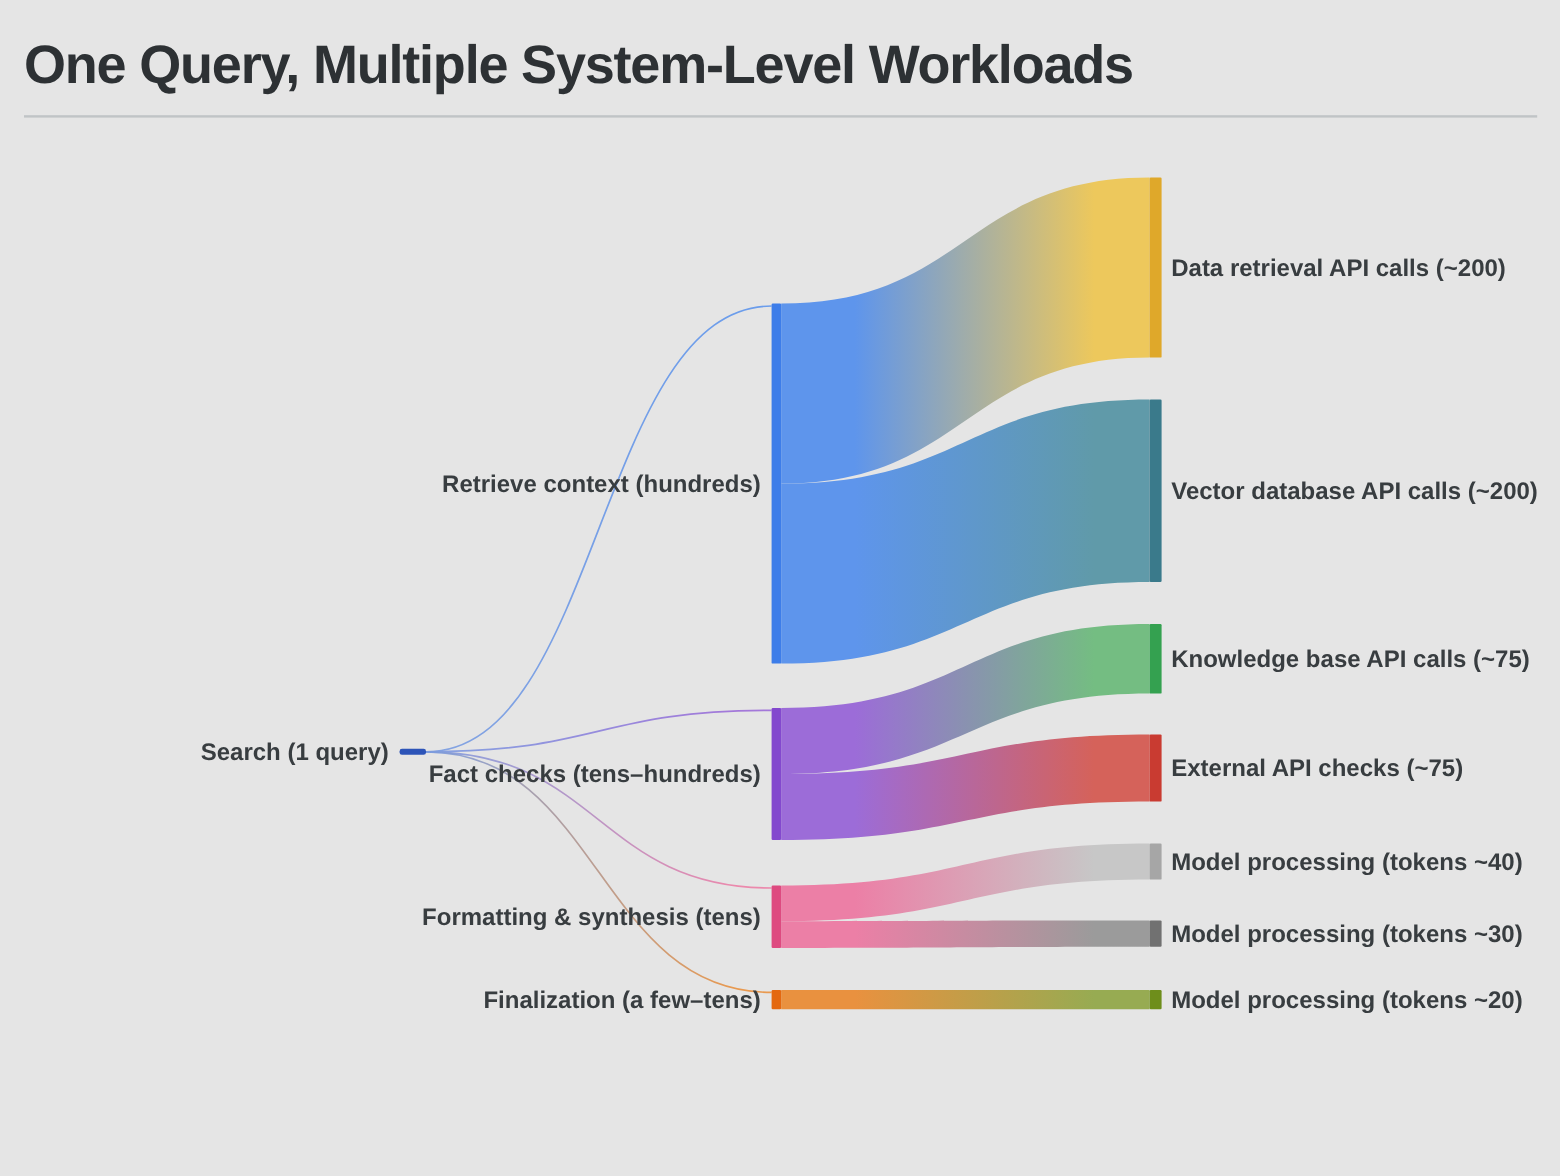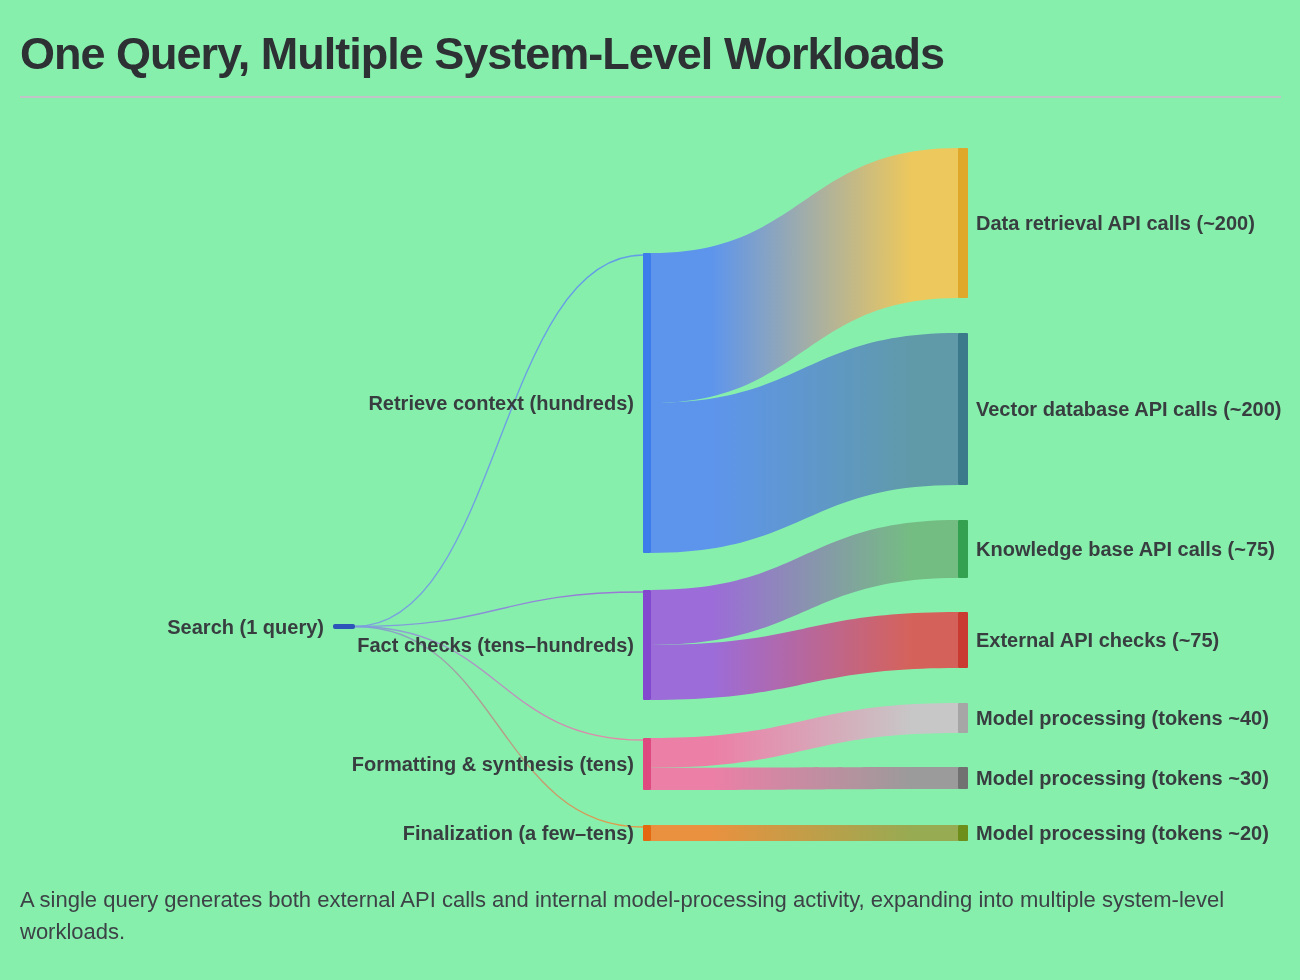--- a/index.html
+++ b/index.html
@@ -5,21 +5,21 @@
   html, body {
     margin: 0;
     padding: 0;
     background: #fdfdfd;
     font-family: "Liberation Sans", "DejaVu Sans", sans-serif;
   }
   .page {
     position: relative;
     width: 1300px;
     height: 980px;
-    background: #86efac;
+    background: #e5e5e5;
     overflow: hidden;
   }
   .title {
     position: absolute;
     left: 20px;
     top: 28px;
     margin: 0;
     font-size: 45px;
     font-weight: 800;
     letter-spacing: -1px;
@@ -147,14 +147,13 @@
         <text x="634" y="840" text-anchor="end" fill="#383d40">Finalization (a few–tens)</text>
         <text x="976" y="230" text-anchor="start" fill="#383d40">Data retrieval API calls (~200)</text>
         <text x="976" y="416" text-anchor="start" fill="#383d40">Vector database API calls (~200)</text>
         <text x="976" y="556" text-anchor="start" fill="#383d40">Knowledge base API calls (~75)</text>
         <text x="976" y="647" text-anchor="start" fill="#383d40">External API checks (~75)</text>
         <text x="976" y="725" text-anchor="start" fill="#383d40">Model processing (tokens ~40)</text>
         <text x="976" y="785" text-anchor="start" fill="#383d40">Model processing (tokens ~30)</text>
         <text x="976" y="840" text-anchor="start" fill="#383d40">Model processing (tokens ~20)</text>
       </svg>
   </div>
-  <p class="caption">A single query generates both external API calls and internal model-processing activity, expanding into multiple system-level workloads.</p>
 </div>
 
 </body></html>

